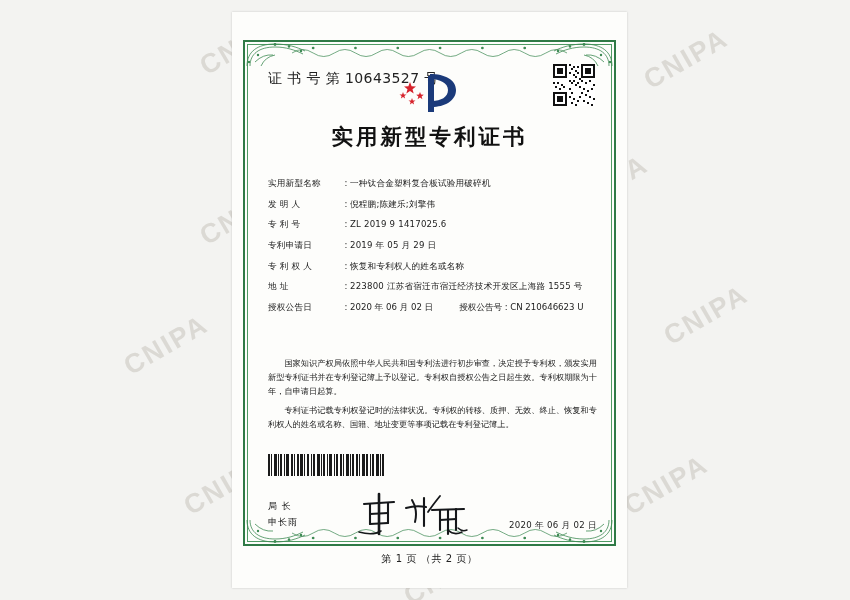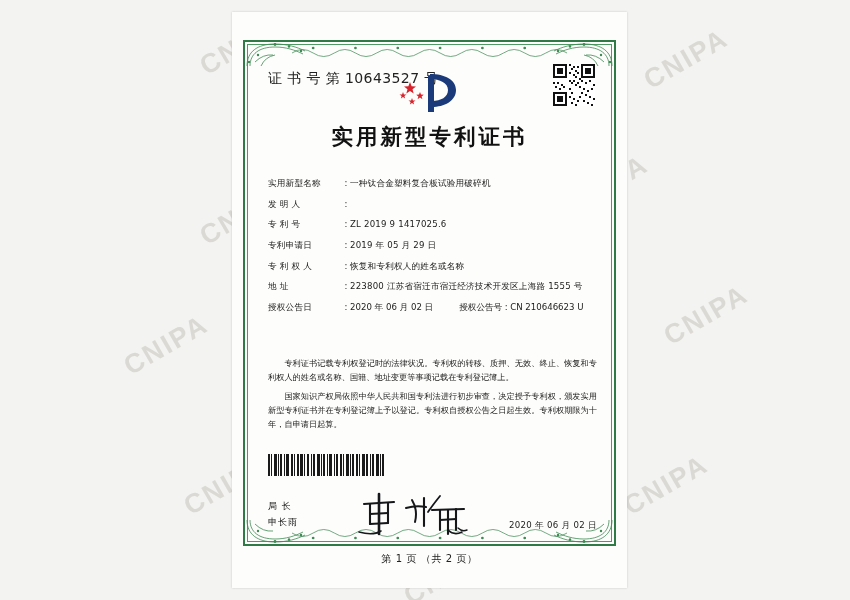--- a/index.html
+++ b/index.html
@@ -460,20 +460,21 @@
 
       <div class="fields">
         <div class="field-row">
           <span class="field-label">实用新型名称</span>
           <span class="field-colon">:</span>
           <span class="field-value">一种钛合金塑料复合板试验用破碎机</span>
         </div>
         <div class="field-row">
           <span class="field-label spread">发 明 人</span>
           <span class="field-colon">:</span>
+          <span class="field-value">倪程鹏;陈建乐;刘擎伟</span>
         </div>
         <div class="field-row">
           <span class="field-label spread">专 利 号</span>
           <span class="field-colon">:</span>
           <span class="field-value">ZL 2019 9 1417025.6</span>
         </div>
         <div class="field-row">
           <span class="field-label">专利申请日</span>
           <span class="field-colon">:</span>
           <span class="field-value">2019 年 05 月 29 日</span>
@@ -492,22 +493,22 @@
           <span class="field-label">授权公告日</span>
           <span class="field-colon">:</span>
           <span>2020 年 06 月 02 日</span>
           <span class="sec-label">授权公告号</span>
           <span class="field-colon">:</span>
           <span>CN 210646623 U</span>
         </div>
       </div>
 
       <div class="paragraphs">
+        <p>国家知识产权局依照中华人民共和国专利法进行初步审查，决定授予专利权，颁发实用新型专利证书并在专利登记簿上予以登记。专利权自授权公告之日起生效。专利权期限为十年，自申请日起算。</p>
         <p>专利证书记载专利权登记时的法律状况。专利权的转移、质押、无效、终止、恢复和专利权人的姓名或名称、国籍、地址变更等事项记载在专利登记簿上。</p>
-        <p>国家知识产权局依照中华人民共和国专利法进行初步审查，决定授予专利权，颁发实用新型专利证书并在专利登记簿上予以登记。专利权自授权公告之日起生效。专利权期限为十年，自申请日起算。</p>
       </div>
 
       <div id="barcode">
         <i style="width:2px"></i>
           <i style="width:1px;background:transparent"></i>
         <i style="width:1px"></i>
           <i style="width:2px;background:transparent"></i>
         <i style="width:3px"></i>
           <i style="width:1px;background:transparent"></i>
         <i style="width:1px"></i>

